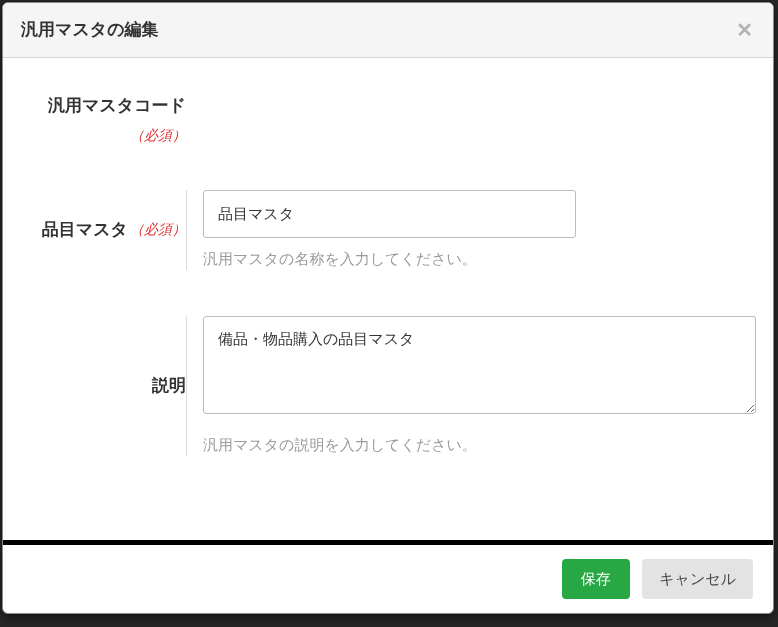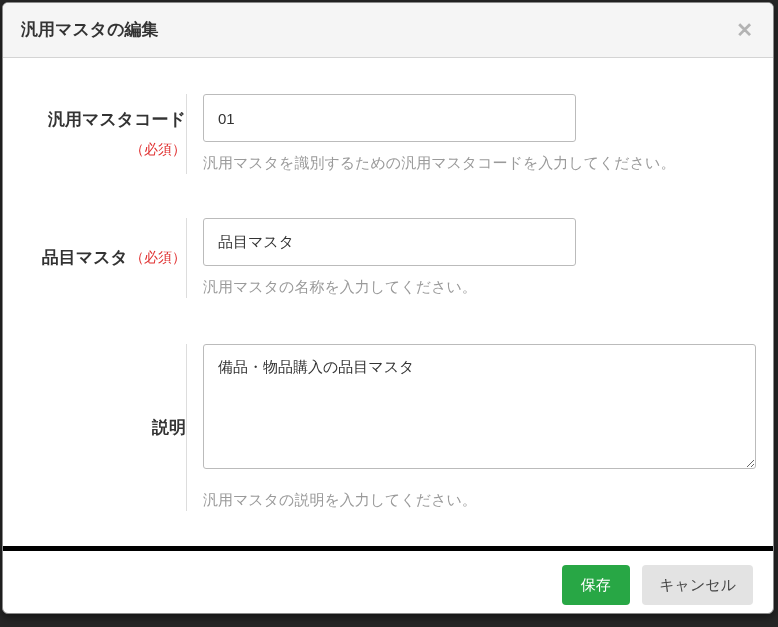--- a/index.html
+++ b/index.html
@@ -75,20 +75,21 @@
     font-size: 17px;
     font-weight: bold;
     color: #333333;
     line-height: 24px;
   }
   .required {
     font-size: 14px;
     font-weight: normal;
     line-height: 22px;
     margin-top: 6px;
+    font-style: italic;
   }
   .required.inline {
     display: inline;
     margin-top: 0;
     margin-left: 2px;
     vertical-align: 1px;
   }
   .content-col {
     flex: 1 1 auto;
     border-left: 1px solid #dddddd;
@@ -105,21 +106,21 @@
     padding: 12px 14px;
     font-size: 15px;
     color: #333333;
     font-family: "Liberation Sans", "DejaVu Sans", sans-serif;
     background: #ffffff;
     outline: none;
   }
   .textarea-input {
     display: block;
     width: 100%;
-    height: 125px;
+    height: 98px;
     box-sizing: border-box;
     border: 1px solid #bbbbbb;
     border-radius: 3px;
     padding: 11px 14px;
     font-size: 15px;
     color: #333333;
     line-height: 22px;
     font-family: "Liberation Sans", "DejaVu Sans", sans-serif;
     background: #ffffff;
     resize: both;
@@ -170,24 +171,20 @@
     <button class="close-btn">✕</button>
   </div>
 
   <div class="modal-body">
 
     <div class="form-row row-1">
       <div class="label-col">
         <span class="field-label">汎用マスタコード</span>
         <span class="required req-color" style="color: rgb(224, 48, 48);">（必須）</span>
       </div>
-      <div class="content-col">
-        <input type="text" class="text-input" value="01" style="">
-        <div class="help-text">汎用マスタを識別するための汎用マスタコードを入力してください。</div>
-      </div>
     </div>
 
     <div class="form-row row-2">
       <div class="label-col">
         <span class="field-label"><span>品目マスタ</span><span class="required inline req-color" style="color: rgb(224, 48, 48);">（必須）</span></span>
       </div>
       <div class="content-col">
         <input type="text" class="text-input" value="品目マスタ" style="">
         <div class="help-text">汎用マスタの名称を入力してください。</div>
       </div>

